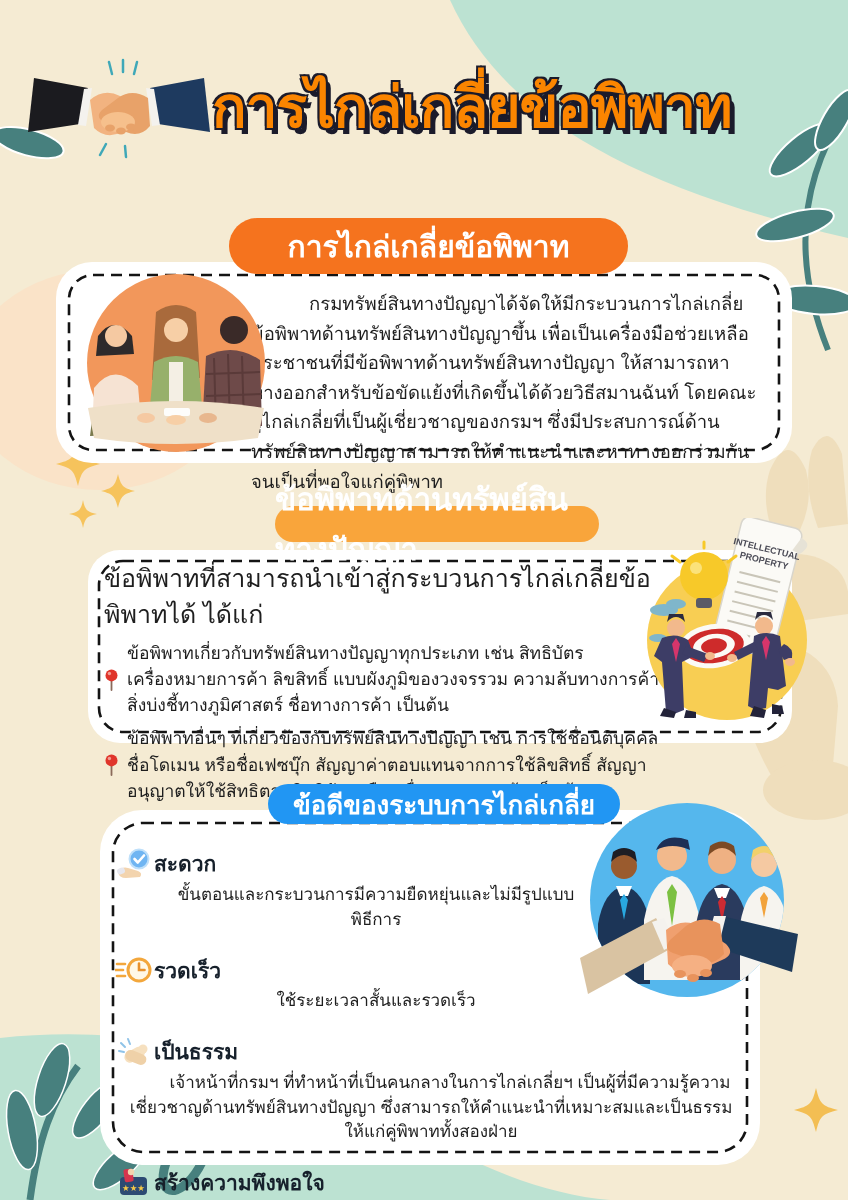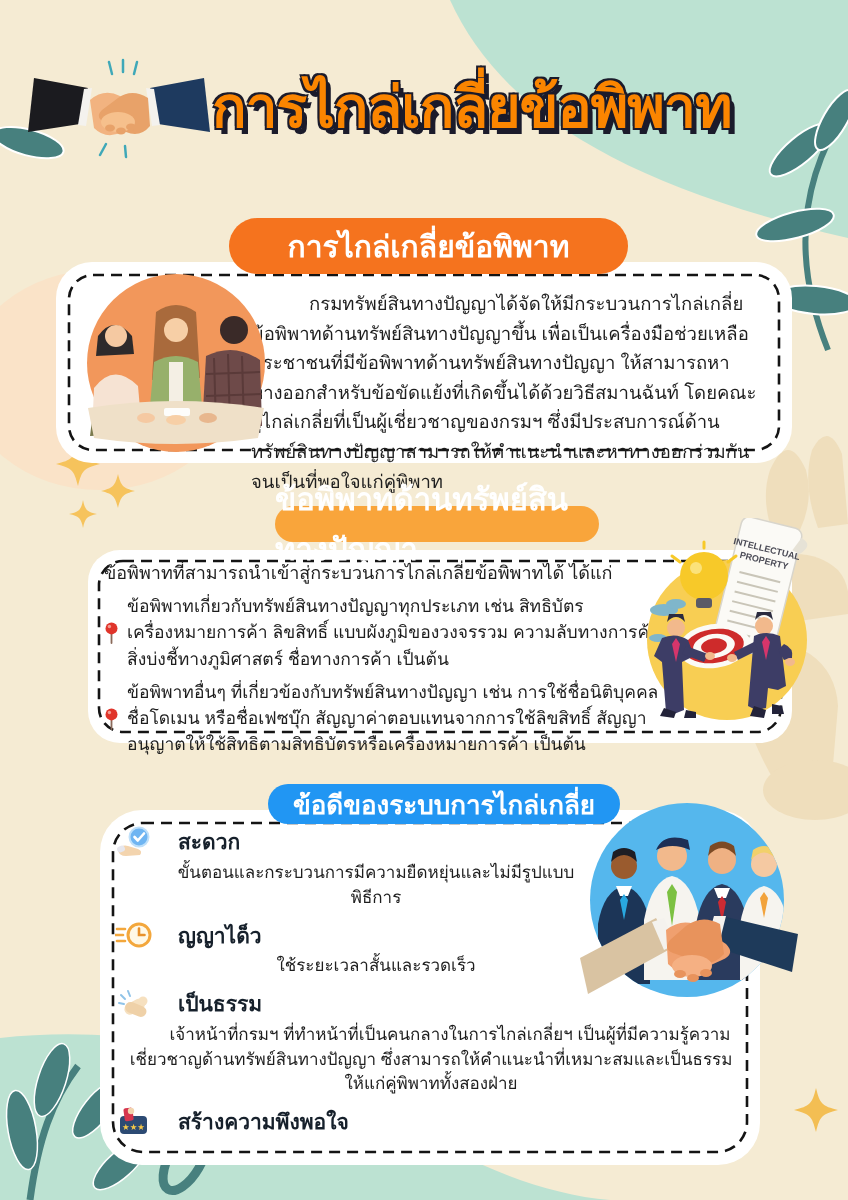--- a/index.html
+++ b/index.html
@@ -39,28 +39,28 @@
   .illus-2 { left:642px; top:518px; width:170px; height:208px; z-index:4; }
   .illus-3 { left:580px; top:798px; width:218px; height:238px; z-index:4; }
 
   
   .para-1 { position:absolute; left:251px; top:289px; width:512px; z-index:3;
             font-size:18.5px; line-height:1.6; color:#1E1E1E; text-indent:58px; }
 
   
   .sec2-content { position:absolute; left:104px; top:560px; width:564px; z-index:3;
                   color:#1E1E1E; }
-  .sec2-intro { font-size:18px; line-height:1.45; }
+  .sec2-intro { font-size:25px; line-height:1.45; }
   .bullet { display:flex; gap:8px; margin-top:7px; }
   .bullet .pin { flex:none; width:15px; padding-top:3px; }
   .bullet-text { font-size:17.5px; line-height:1.5; }
 
   
   .items { position:absolute; left:114px; top:826px; width:622px; z-index:3; color:#1E1E1E; }
-  .item-head { display:flex; align-items:center; gap:24px; height:32px; }
+  .item-head { display:flex; align-items:center; gap:0; height:32px;margin-top:22px; }
   .item-icon { flex:none; width:40px; height:34px; display:flex; align-items:center; justify-content:center; }
   .item-title { font-size:21px; font-weight:700; color:#16202B; line-height:1.2; }
   .item-desc { font-size:17px; line-height:1.45; margin:3px 0 9px 52px; width:420px;text-align:center; }
   .item-desc.wide  { margin-left:8px; width:618px; text-indent:38px; }
 </style>
 </head>
 <body>
 
 <div class="page">
 
@@ -297,21 +297,21 @@
             <svg width="38" height="32" viewBox="0 0 38 32">
               <g stroke="#F3A73C" stroke-width="2.6" stroke-linecap="round">
                 <line x1="2" y1="10" x2="10" y2="10"></line>
                   <line x1="0" y1="16" x2="8" y2="16"></line>
                   <line x1="2" y1="22" x2="10" y2="22"></line>
               </g>
               <circle cx="24" cy="16" r="11" fill="#FFF8E6" stroke="#F3A73C" stroke-width="3"></circle>
               <polyline points="24,9.5 24,16 29.5,16" fill="none" stroke="#E8912B" stroke-width="2.6" stroke-linecap="round"></polyline>
             </svg>
           </span>
-          <span class="item-title">ญญาได็ว</span>
+          <span class="item-title">รวดเร็ว</span>
         </div>
         <div class="item-desc">ใช้ระยะเวลาสั้นและรวดเร็ว</div>
       </div>
 
 
       <div class="item">
         <div class="item-head">
           <span class="item-icon">
             <svg width="36" height="34" viewBox="0 0 36 34">
               <g stroke="#8FC3E8" stroke-width="2" stroke-linecap="round">

